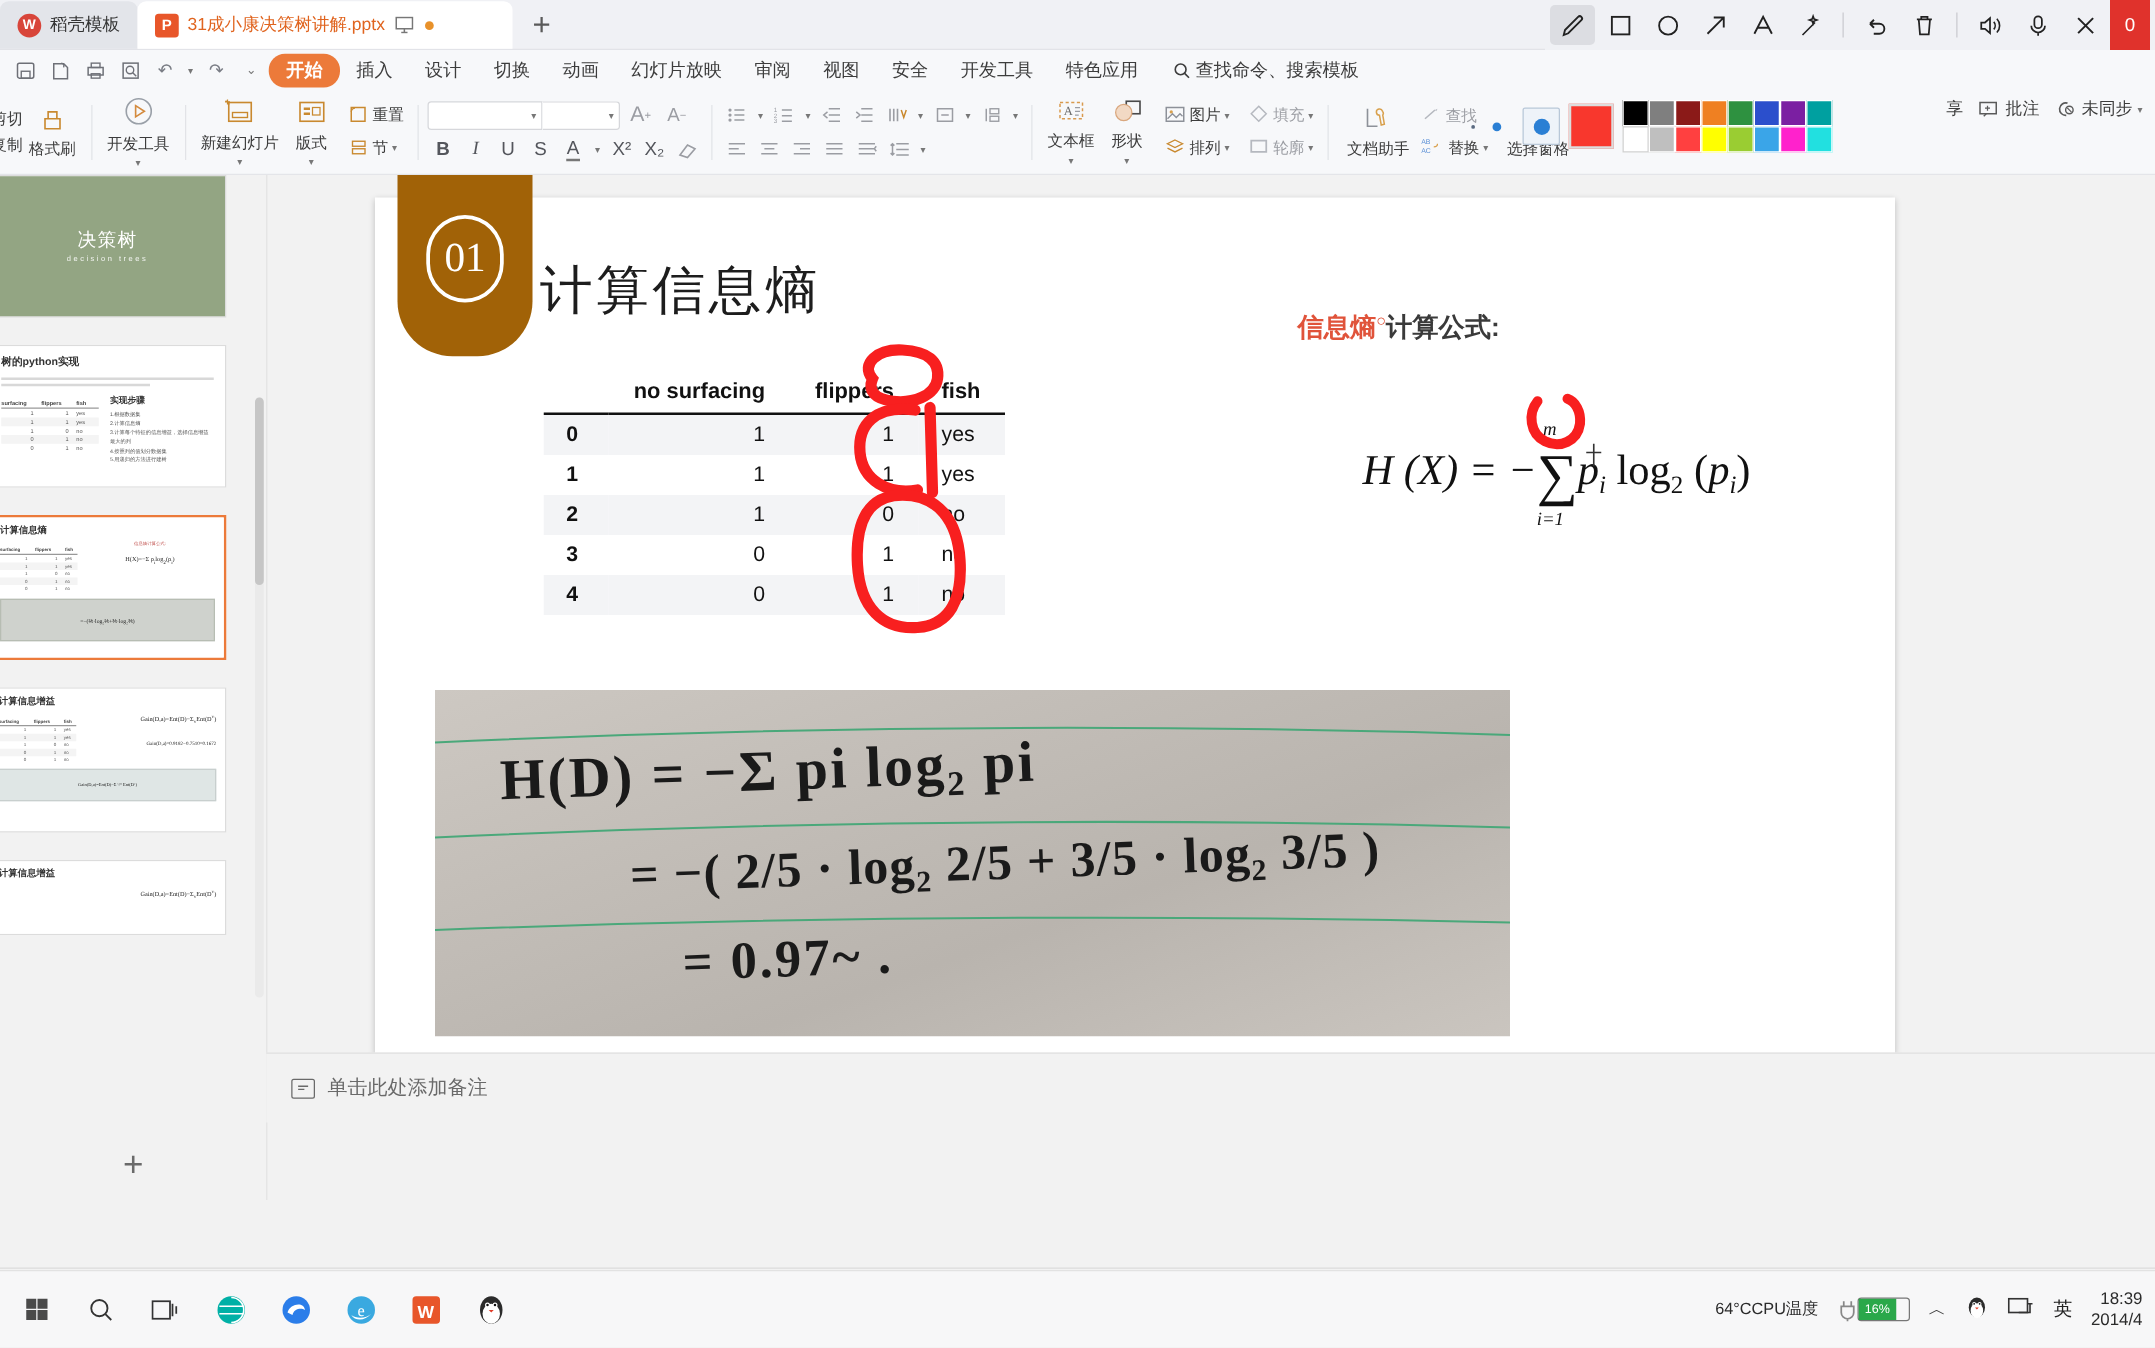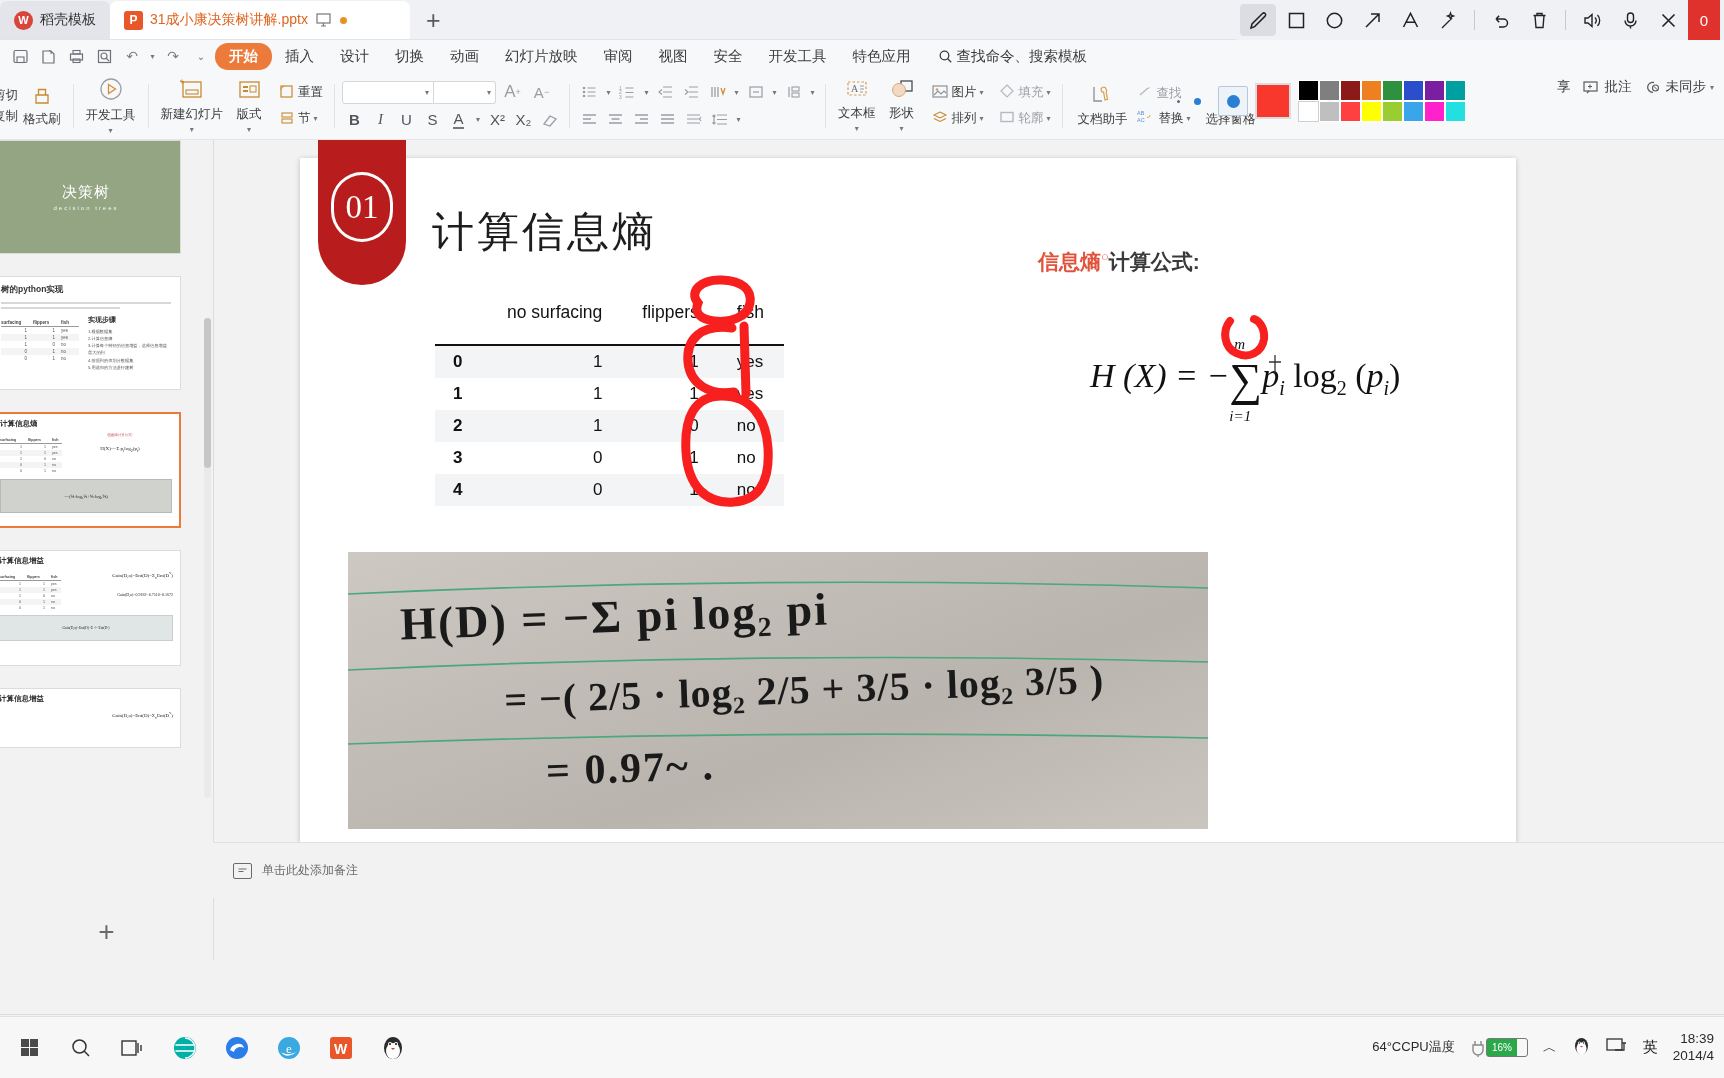--- a/index.html
+++ b/index.html
@@ -121,33 +121,33 @@
   .panel-scroll .thumbbar { width: 7px; height: 150px; background: #c6c6c6; border-radius: 4px; }
   .panel-add { height: 56px; display: flex; align-items: center; justify-content: center;
     font-size: 28px; color: #6a6a6a; font-weight: 200; }
   .panel-divider { width: 1px; background: #dcdcdc; }
 
   
   .canvas-area { flex: 1; position: relative; background: #f2f2f2; overflow: hidden; }
   .slide { position: absolute; left: 86px; top: 18px; width: 1216px; height: 686px;
     background: #fff; box-shadow: 0 1px 5px rgba(0,0,0,.22); }
 
-  .bookmark { position: absolute; left: 18px; top: -18px; width: 88px; height: 145px;
-    background: #b91c1c; border-radius: 0 0 44px 44px; }
+  .bookmark { position: absolute; left: 18px; top: -18px; width: 108px; height: 145px;
+    background: #a16207; border-radius: 0 0 44px 44px; }
   .bookmark-inner { position:absolute; left:50%; transform:translateX(-50%); top:32px;
     width: 62px; height: 70px; border: 3px solid #fff; border-radius: 50%/45%;
     display:flex; align-items:center; justify-content:center; }
   .bk-num { font-size: 33px; color: #fff; font-family: "Liberation Serif", serif; letter-spacing:0px;}
   .slide-title { position: absolute; left: 132px; top: 46px; font-size: 42px; color: #1d1d1d;
     letter-spacing: 3px; font-weight: 500; }
 
   
   .dtable { position: absolute; left: 135px; top: 140px; font-size: 17px; color: #111; }
   .dtable table { border-collapse: collapse; }
-  .dtable th { font-weight: normal; padding: 4px 20px 21px 20px; text-align: right; font-size: 17.5px; }
+  .dtable th { font-weight: bold; padding: 4px 20px 7px 20px; text-align: right; font-size: 17.5px; }
   .dtable th.idx { width: 52px; }
   .dtable th.last { text-align: left; padding-left: 18px; }
   .dtable tbody tr { border: none; }
   .dtable tbody tr:nth-child(odd) { background: #f3f4f6; }
   .dtable td { padding: 6px 20px; text-align: right; font-size: 17px; }
   .dtable td.idx { font-weight: bold; text-align: left; padding-left: 18px; }
   .dtable td.last { text-align: left; padding-left: 18px; }
   .dtable .hr-top { border-top: 2px solid #111; }
 
   
@@ -167,21 +167,21 @@
 
   
   .photo { position: absolute; left: 48px; top: 394px; width: 860px; height: 277px;
     background: linear-gradient(160deg,#cdc8c2 0%,#c3beb8 30%,#b9b4ae 62%,#cac5bf 100%); overflow: hidden; }
   .plines { position: absolute; inset: 0; }
   .hw { position: absolute; color: #1a1a1a; font-family: "Liberation Serif", serif; }
 
   
   .notebar { position: absolute; left: 213px; right: 0; bottom: 62px; height: 56px;
     background: #f2f2f2; border-top: 1px solid #e0e0e0; display: flex; align-items: center;
-    gap: 10px; padding-left: 20px; font-size: 12px; color: #6a6a6a; }
+    gap: 10px; padding-left: 20px; font-size: 16px; color: #6a6a6a; }
   .note-ico { width: 19px; height: 16px; border: 1.6px solid #6a6a6a; border-radius: 2px;
     display:flex; align-items:center; justify-content:center; }
   .sbar { position: absolute; left: 0; right: 0; bottom: 28px; height: 36px; background: #f2f2f2;
     border-top: 1px solid #dcdcdc; display: flex; align-items: center; font-size: 13.5px; color: #444; }
   .sbar-left { display: flex; align-items: center; gap: 18px; padding-left: 16px; }
   .sbar-right { margin-left: auto; display: flex; align-items: center; gap: 11px; padding-right: 10px; }
   .sb-btn { display: flex; align-items: center; justify-content: center; width: 26px; height: 24px;
     color: #4a4a4a; }
   .sb-btn.act { background: #dcdcdc; border-radius: 3px; }
   .play-btn { background: #ef6e41; color: #fff; width: 34px; height: 23px; border-radius: 3px;

